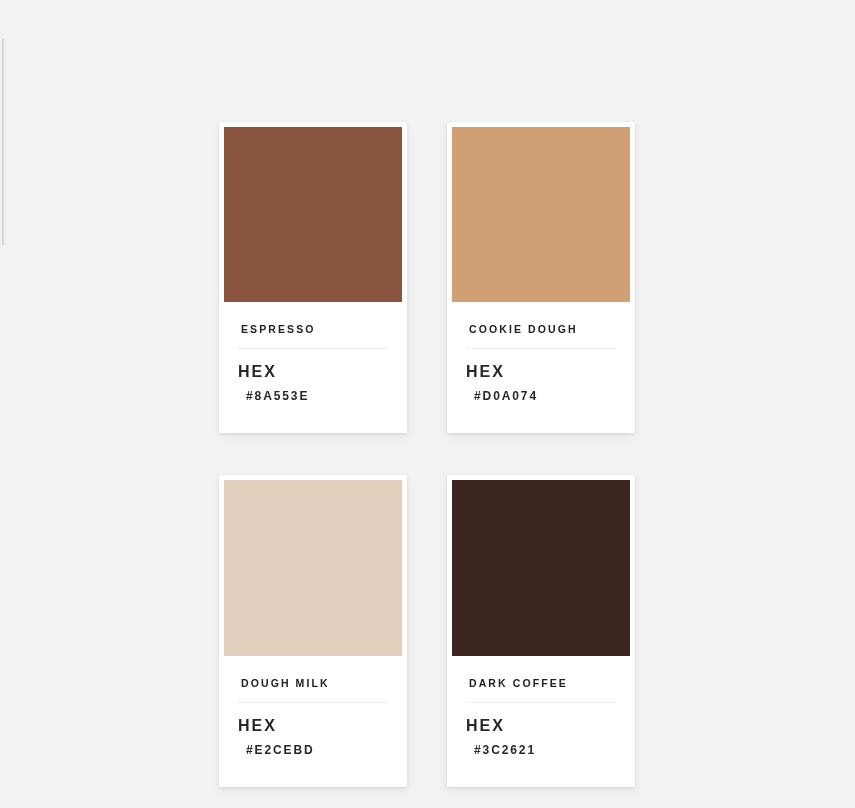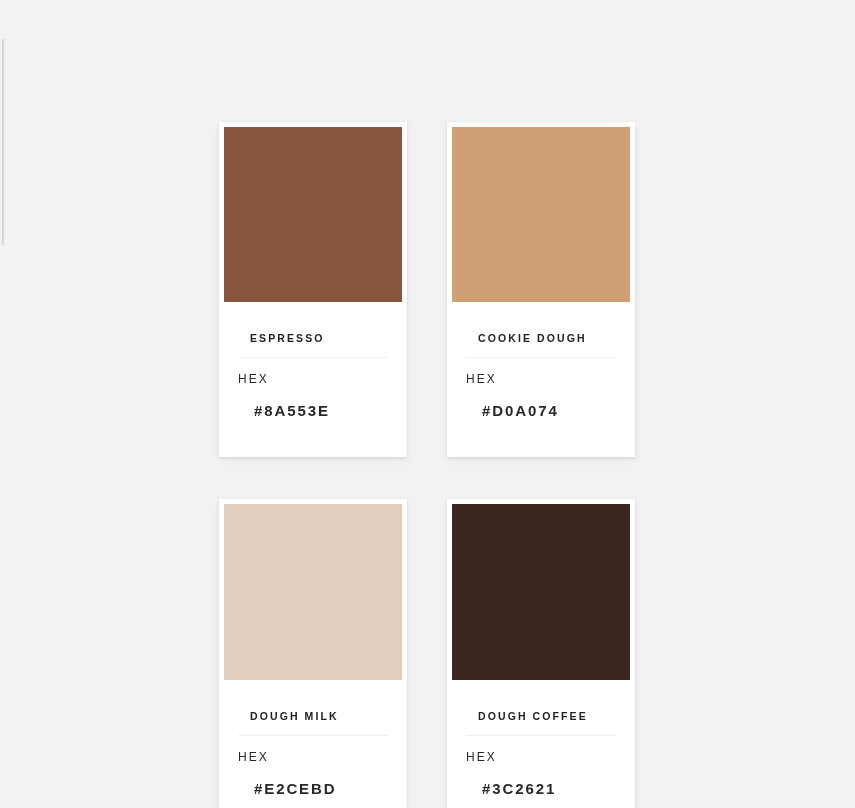--- a/index.html
+++ b/index.html
@@ -60,44 +60,44 @@
 
   .card-body {
     padding: 18px 14px 22px 14px;
   }
 
   .color-name {
     font-size: 10.5px;
     font-weight: bold;
     letter-spacing: 2.1px;
     color: #23201e;
-    margin: 12px;
+    margin: 3px;
     white-space: nowrap;
   }
 
   .card-divider {
     height: 1px;
     background: #f0eeee;
     margin: 13px 0 14px 0;
   }
 
   .hex-label {
-    font-size: 12px;
-    font-weight: normal;
+    font-size: 16px;
+    font-weight: bold;
     letter-spacing: 2px;
     color: #2a2724;
     margin: 0 0 3px 0;
   }
 
   .hex-value {
-    font-size: 15px;
+    font-size: 12px;
     font-weight: bold;
     letter-spacing: 1.9px;
     color: #2a2724;
-    margin: 16px;
+    margin: 8px;
   }
 
   
   .swatch-card.row-2 .swatch-chip { height: 176px; }
 </style>
 </head>
 <body style="background: rgb(242, 242, 242);">
 
 <div id="panel-edge" style="background: rgb(201, 201, 201);"></div>
 <div id="panel-edge-soft"></div>
@@ -130,20 +130,20 @@
       <p class="color-name">DOUGH MILK</p>
       <div class="card-divider"></div>
       <p class="hex-label">HEX</p>
       <p class="hex-value">#E2CEBD</p>
     </div>
   </div>
 
   <div class="swatch-card row-2">
     <div class="swatch-chip" style="background-color: rgb(60, 38, 33);"></div>
     <div class="card-body">
-      <p class="color-name">DOUGH COFFEE</p>
+      <p class="color-name">DARK COFFEE</p>
       <div class="card-divider"></div>
       <p class="hex-label">HEX</p>
       <p class="hex-value">#3C2621</p>
     </div>
   </div>
 
 </div>
 
 </body></html>

